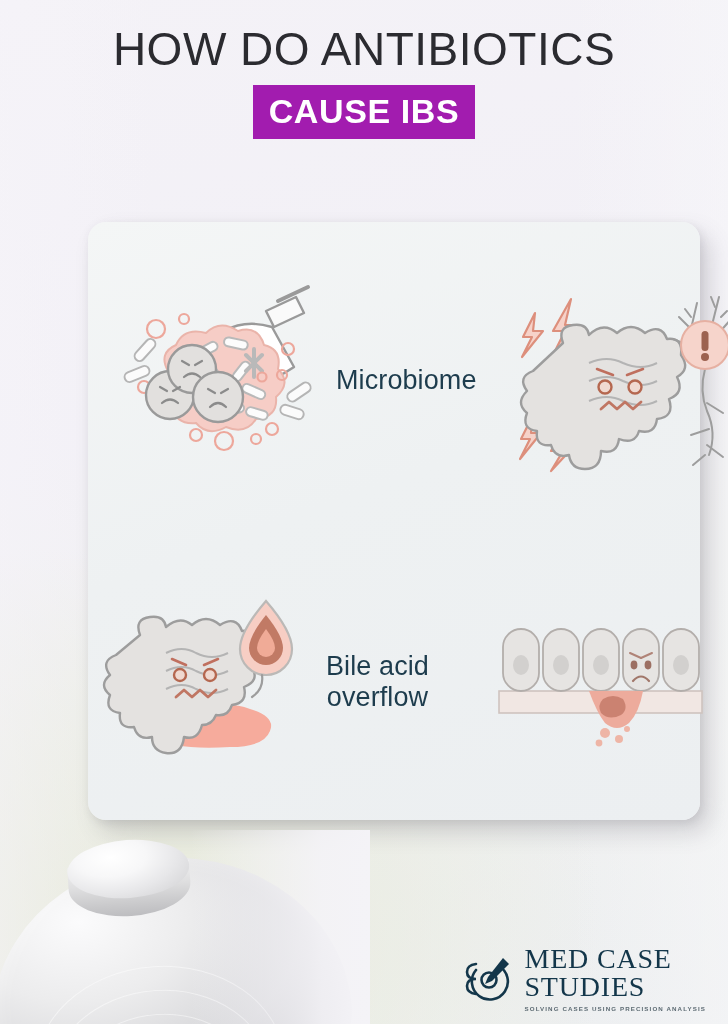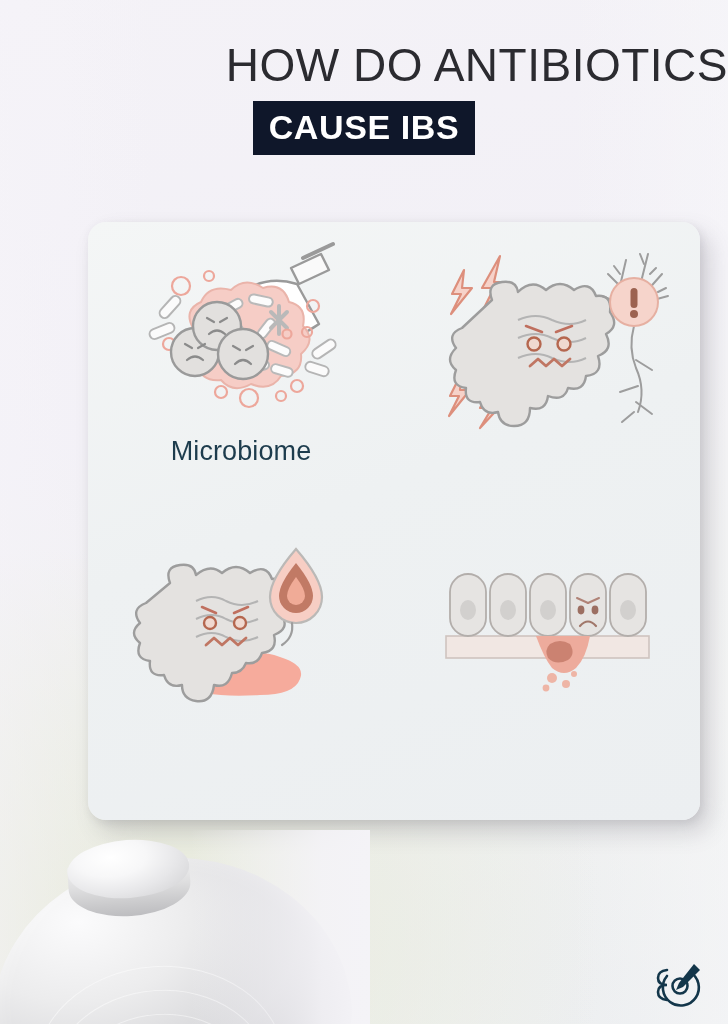--- a/index.html
+++ b/index.html
@@ -20,32 +20,32 @@
       linear-gradient(165deg,#f4f2f7 0%, #f2f0f6 38%, #eff0ef 62%, #f2f3f1 100%);
   }
   .bg-vignette{
     position:absolute; inset:0;
     background:linear-gradient(90deg, rgba(246,244,249,.55) 0%, rgba(255,255,255,0) 22%, rgba(255,255,255,0) 78%, rgba(248,248,250,.5) 100%);
   }
 
   
   .header{ position:absolute; top:0; left:0; width:728px; }
   .title-main{
-    text-align:right;
+    text-align:center;
     font-size:46px;
     line-height:1;
     letter-spacing:.5px;
     font-weight:400;
     color:#2b2b30;
-    padding-top:42px;
+    padding-top:26px;
     white-space:nowrap;
   }
   .badge-row{ display:flex; justify-content:center; margin-top:13px; }
   .title-badge{
-    background:#0f172a;
+    background:#a21caf;
     color:#ffffff;
     font-size:34px;
     line-height:1;
     letter-spacing:.6px;
     font-weight:600;
     padding:9px 16px 11px 16px;
     white-space:nowrap;
   }
 
   
@@ -57,21 +57,21 @@
     border-radius:18px;
     box-shadow: 10px 12px 22px rgba(90,88,100,.22), 2px 3px 8px rgba(90,88,100,.12);
   }
   .grid{
     position:absolute; inset:0;
     display:grid;
     grid-template-columns:1fr 1fr;
     grid-template-rows:1fr 1fr;
   }
   .cell{
-    display:flex; flex-direction:column;
+    display:flex; flex-direction:row;
     align-items:center; justify-content:flex-start;
     padding:18px 8px 6px 8px;
   }
   .cell .art{ height:190px; display:flex; align-items:center; justify-content:center; }
   .cell-bl .art, .cell-br .art{ height:170px; }
   .cell-br .art{ height:150px; margin-top:16px; }
   .label{
     margin-top:6px;
     text-align:center;
     font-size:27px;
@@ -334,20 +334,24 @@
           </g>
 
           <g>
             <path d="M170 12 q26 30 26 48 a26 26 0 0 1 -52 0 q0 -18 26 -48 Z" fill="#f7cec4" stroke="#bbb9b7" stroke-width="2.2"></path>
             <path d="M170 26 q17 21 17 33 a17 17 0 0 1 -34 0 q0 -12 17 -33 Z" fill="#c17a65"></path>
             <path d="M170 40 q9 12 9 19 a9 9 0 0 1 -18 0 q0 -7 9 -19 Z" fill="#f0ab97"></path>
             <path d="M166 86 q2 14 -10 22" fill="none" stroke="#9d9d9d" stroke-width="2.2" stroke-linecap="round"></path>
           </g>
         </svg>
       </div>
+      <div class="label">
+        <div>Bile acid</div>
+        <div>overflow</div>
+      </div>
     </div>
 
     <div class="cell cell-br">
       <div class="art">
         <svg width="215" height="140" viewBox="0 0 215 140">
 
           <rect x="6" y="76" width="203" height="22" fill="#f1e7e3" stroke="#cfc4bf" stroke-width="1.6"></rect>
 
           <g fill="#e6e4e2" stroke="#b3aeab" stroke-width="1.8">
             <rect x="10" y="14" width="36" height="62" rx="18"></rect>
@@ -405,13 +409,18 @@
 
 <div class="logo">
   <svg class="logo-mark" viewBox="0 0 56 56">
     <g fill="none" stroke="#13364a" stroke-width="2.6" stroke-linecap="round">
       <path d="M40 16 a18 18 0 1 1 -23 4"></path>
       <path d="M17 14 q-9 1 -9 8 q0 7 9 7 q-9 0 -9 7 q0 7 9 8"></path>
       <circle cx="30" cy="30" r="7.5"></circle>
     </g>
     <path d="M44 8 L50 14 L33 31 L26 34 L29 27 Z" fill="#13364a"></path>
   </svg>
+  <div class="logo-text">
+    <div class="logo-line1">MED CASE</div>
+    <div class="logo-line2">STUDIES</div>
+    <div class="logo-tag">SOLVING CASES USING PRECISION ANALYSIS</div>
+  </div>
 </div>
 
 </body></html>

